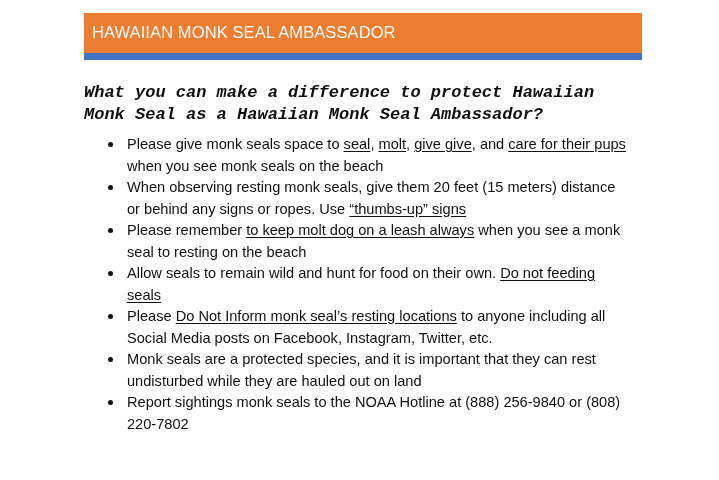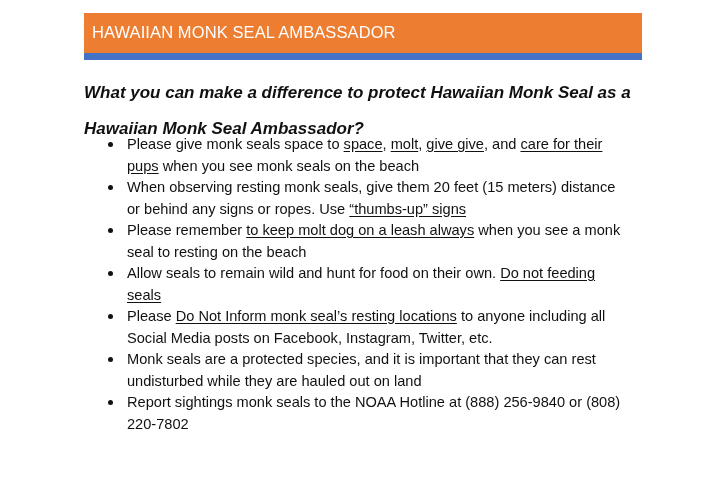--- a/index.html
+++ b/index.html
@@ -7,22 +7,22 @@
          font-family: "Liberation Sans", "DejaVu Sans", sans-serif; color: #111; }
   .header { position: absolute; left: 84px; top: 13px; width: 550px; height: 40px; padding-left: 8px; }
   .header-bar { position: absolute; left: 0; top: 0; width: 100%; height: 40px;
                 background: #ED7D31; }
   .header-stripe { position: absolute; left: 0; top: 40px; width: 100%; height: 7px;
                    background: #4472C4; }
   .header-title { position: absolute; left: 8px; top: 10px; color: #fff;
                   font-size: 16.5px; letter-spacing: 0.1px; }
   .header-date { position: absolute; right: 6px; top: 12px; color: #fff;
                  font-size: 13px; margin-top: 48px; }
-  .title { position: absolute; left: 84px; top: 75px; width: 560px;
-           font-weight: bold; font-style: italic; font-size: 17px; line-height: 36px; }
+  .title { position: absolute; left: 84px; top: 82px; width: 560px;
+           font-weight: bold; font-style: italic; font-size: 17px; line-height: 22px; font-family: Liberation Mono, monospace; }
   ul.bullets { position: absolute; left: 108px; top: 134px; width: 520px;
                margin: 0; padding: 0; list-style: none; }
   ul.bullets li { position: relative; padding-left: 19px; font-size: 14.6px;
                   line-height: 21.5px; margin: 0; }
   ul.bullets li .dot { position: absolute; left: 0; top: 8px; width: 5px; height: 5px;
                        background: #111; border-radius: 50%; }
   .u { text-decoration: underline; text-underline-offset: 2px; }
 </style>
 </head>
 <body>
@@ -31,20 +31,20 @@
   <div class="header-bar">
     <span class="header-title">HAWAIIAN MONK SEAL AMBASSADOR</span>
     <span class="header-date">04/01/2018</span>
   </div>
   <div class="header-stripe"></div>
 </div>
 
 <div class="title">What you can make a difference to protect Hawaiian Monk Seal as a Hawaiian Monk Seal Ambassador?</div>
 
 <ul class="bullets" id="bullets">
-    <li><span class="dot"></span><span>Please give monk seals space to </span><span class="u">space</span><span>, </span><span class="u">molt</span><span>, </span><span class="u">give give</span><span>, and </span><span class="u">care for their pups</span><span> when you see monk seals on the beach</span></li>
+    <li><span class="dot"></span><span>Please give monk seals space to </span><span class="u">seal</span><span>, </span><span class="u">molt</span><span>, </span><span class="u">give give</span><span>, and </span><span class="u">care for their pups</span><span> when you see monk seals on the beach</span></li>
     <li><span class="dot"></span><span>When observing resting monk seals, give them 20 feet (15 meters) distance or behind any signs or ropes.  Use </span><span class="u">“thumbs-up” signs</span></li>
     <li><span class="dot"></span><span>Please remember </span><span class="u">to keep molt dog on a leash always</span><span> when you see a monk seal to resting on the beach</span></li>
     <li><span class="dot"></span><span>Allow seals to remain wild and hunt for food on their own.  </span><span class="u">Do not feeding seals</span></li>
     <li><span class="dot"></span><span>Please </span><span class="u">Do Not Inform monk seal’s resting locations</span><span> to anyone including all Social Media posts on Facebook, Instagram, Twitter, etc.</span></li>
     <li><span class="dot"></span><span>Monk seals are a protected species, and it is important that they can rest undisturbed while they are hauled out on land</span></li>
     <li><span class="dot"></span><span>Report sightings monk seals to the NOAA Hotline at (888) 256-9840 or (808) 220-7802</span></li>
   </ul>
 
 </body></html>

